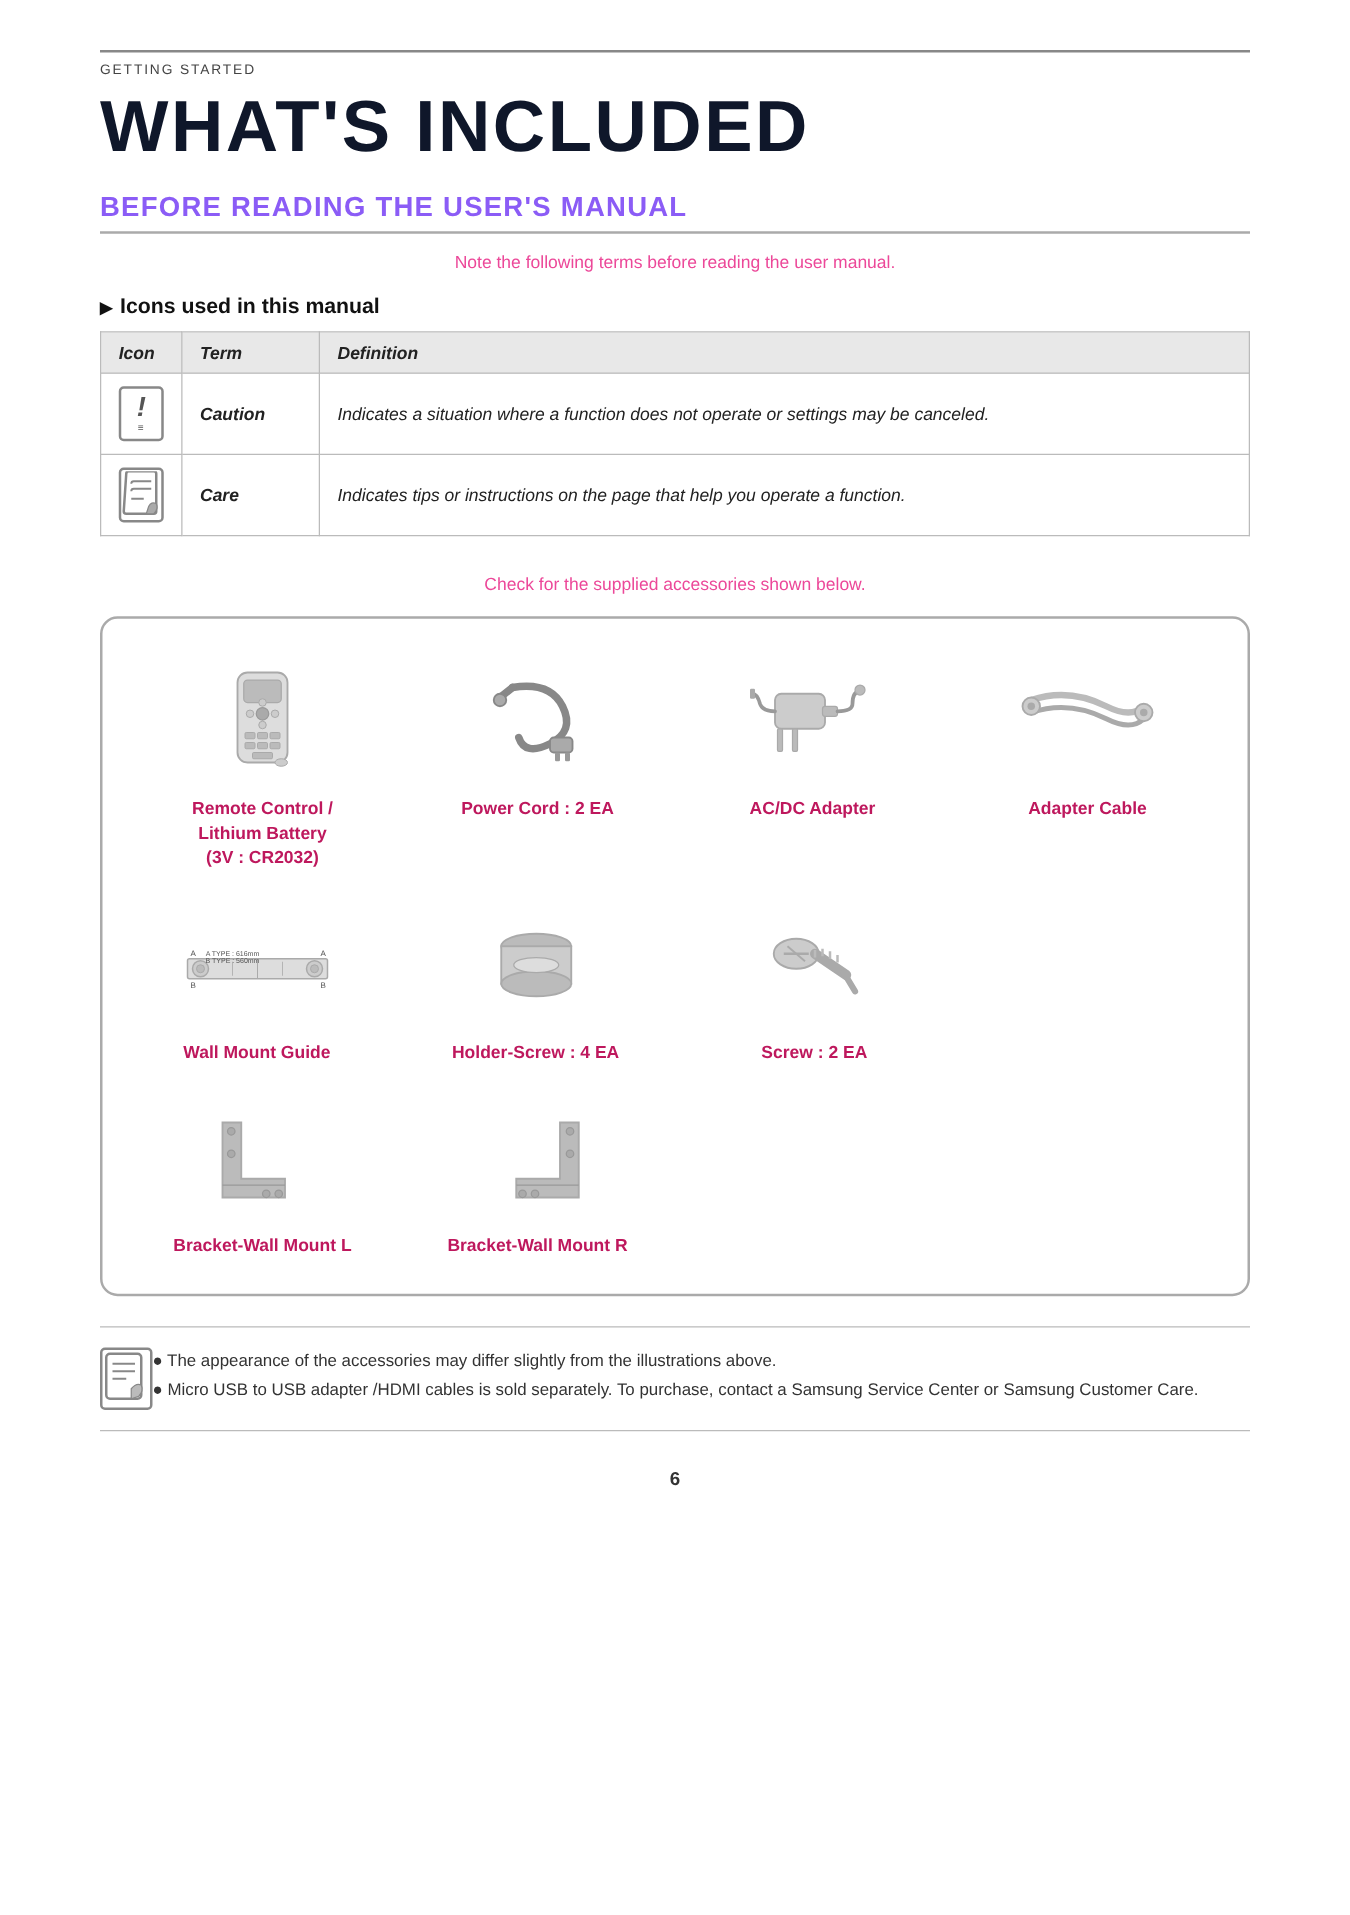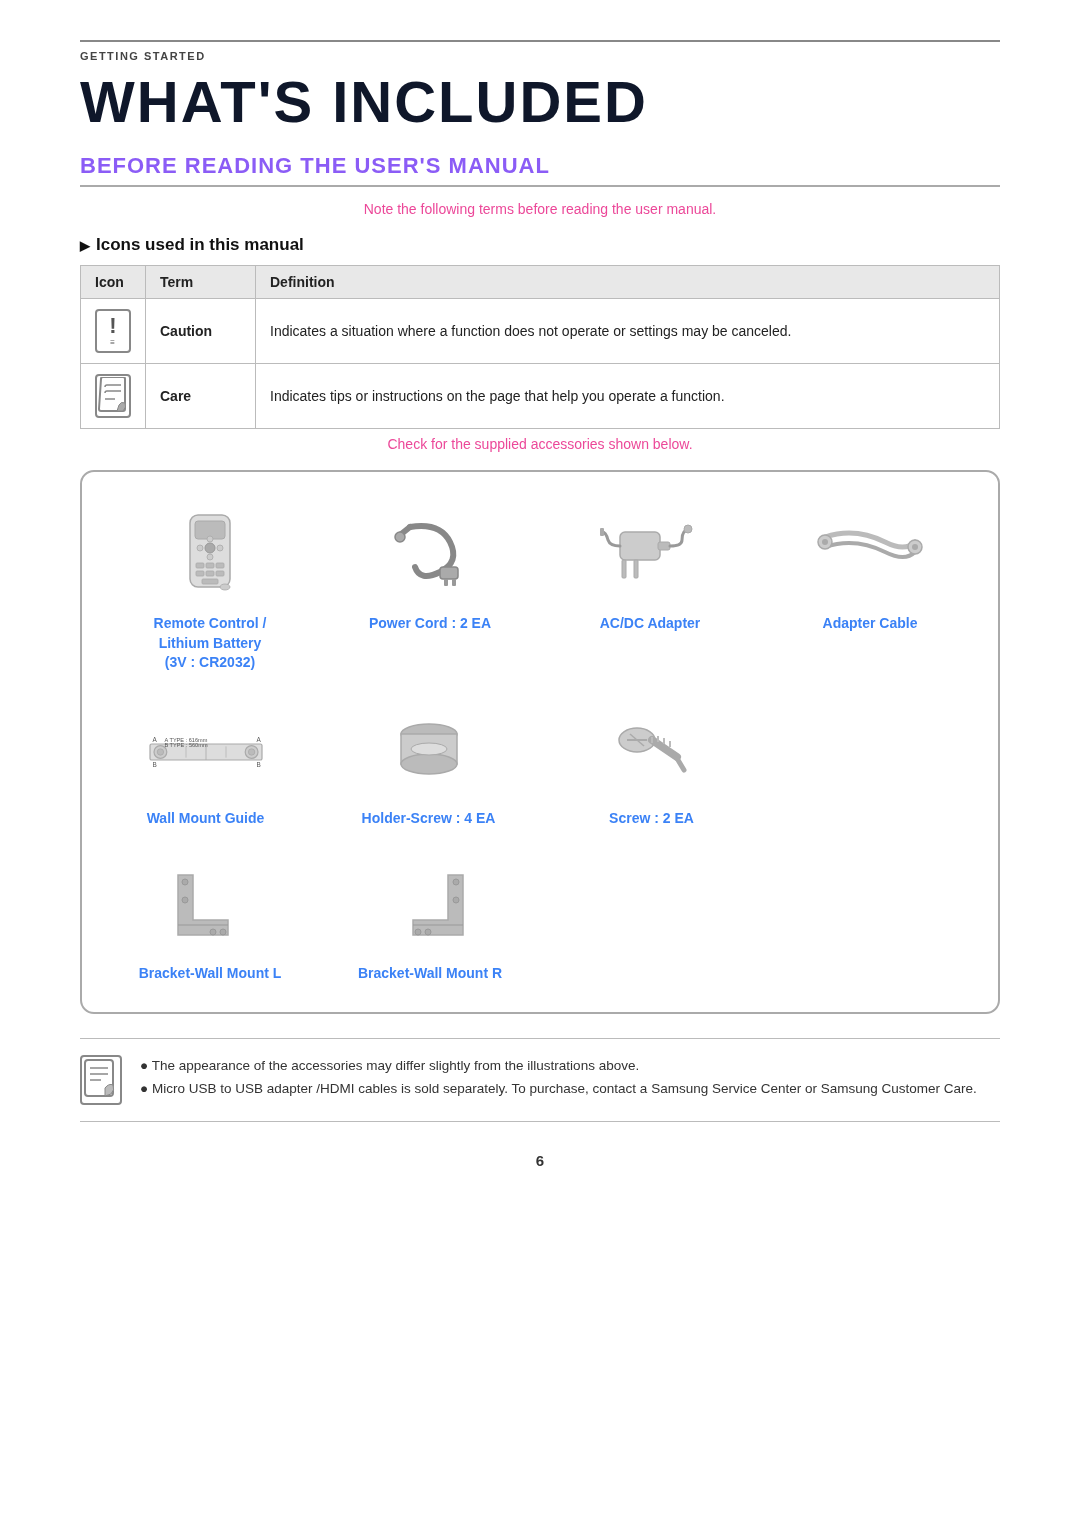--- a/index.html
+++ b/index.html
@@ -7,21 +7,21 @@
       font-family: Arial, Helvetica, sans-serif;
       background: #fff;
       color: #222;
       width: 1080px;
       min-height: 1532px;
       padding: 40px 80px;
       font-size: 15px;
     }
     .getting-started {
       font-size: 11px;
-      font-weight: bold;
+      font-weight: normal;
       letter-spacing: 1.5px;
       color: #444;
       text-transform: uppercase;
       margin-bottom: 6px;
       border-top: 2px solid #888;
       padding-top: 8px;
     }
     .page-title {
       font-size: 58px;
       font-weight: 900;
@@ -55,22 +55,23 @@
       align-items: center;
       gap: 6px;
     }
     .icons-heading::before {
       content: "▶";
       font-size: 13px;
     }
     table.icon-table {
       width: 100%;
       border-collapse: collapse;
-      margin-bottom: 7px;
+      margin-bottom: 30px;
       font-size: 14px;
+      font-style: italic;
     }
     table.icon-table th {
       background: #e8e8e8;
       border: 1px solid #bbb;
       padding: 8px 14px;
       text-align: left;
       font-weight: bold;
     }
     table.icon-table td {
       border: 1px solid #bbb;
@@ -130,21 +131,21 @@
       width: 120px;
       height: 90px;
       display: flex;
       align-items: center;
       justify-content: center;
       margin-bottom: 12px;
     }
     .accessory-label {
       font-size: 14px;
       font-weight: bold;
-      color: #3b82f6;
+      color: #be185d;
       line-height: 1.4;
       text-align: center;
     }
     .accessories-row2 {
       display: grid;
       grid-template-columns: repeat(4, 1fr);
       gap: 12px;
       margin-top: 8px;
     }
     .accessories-row3 {
@@ -153,21 +154,20 @@
       gap: 0;
       margin-top: 8px;
     }
     .note-box {
       border-top: 1.5px solid #bbb;
       border-bottom: 1.5px solid #bbb;
       padding: 16px 0 16px 0;
       margin-bottom: 30px;
       display: flex;
       align-items: flex-start;
-      gap: 18px;
     }
     .note-box-icon {
       flex-shrink: 0;
       display: inline-flex;
       align-items: center;
       justify-content: center;
       width: 42px; height: 50px;
       border: 2.5px solid #888;
       border-radius: 4px;
       font-size: 20px;

